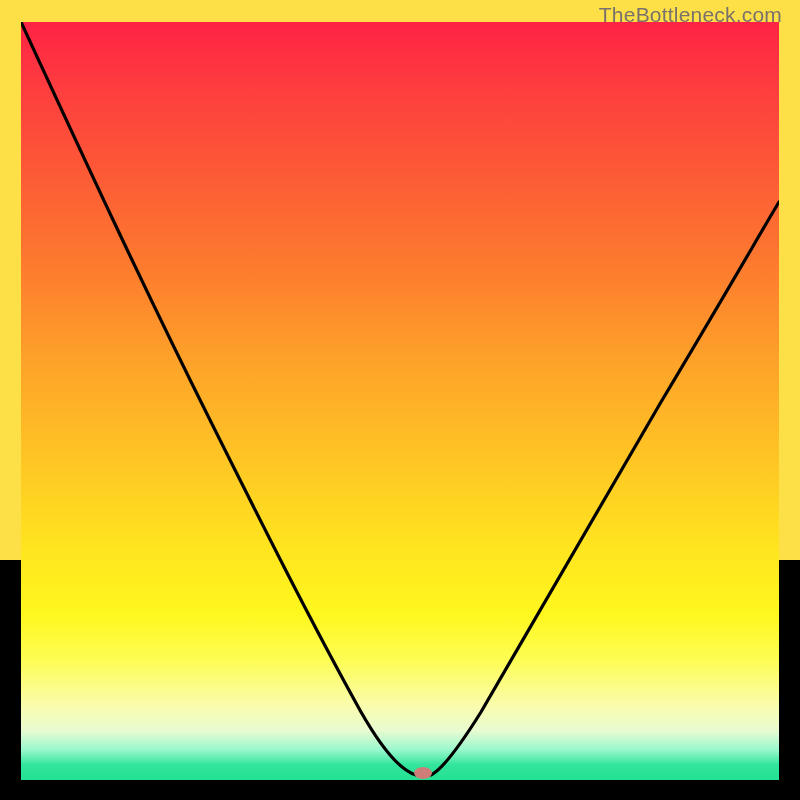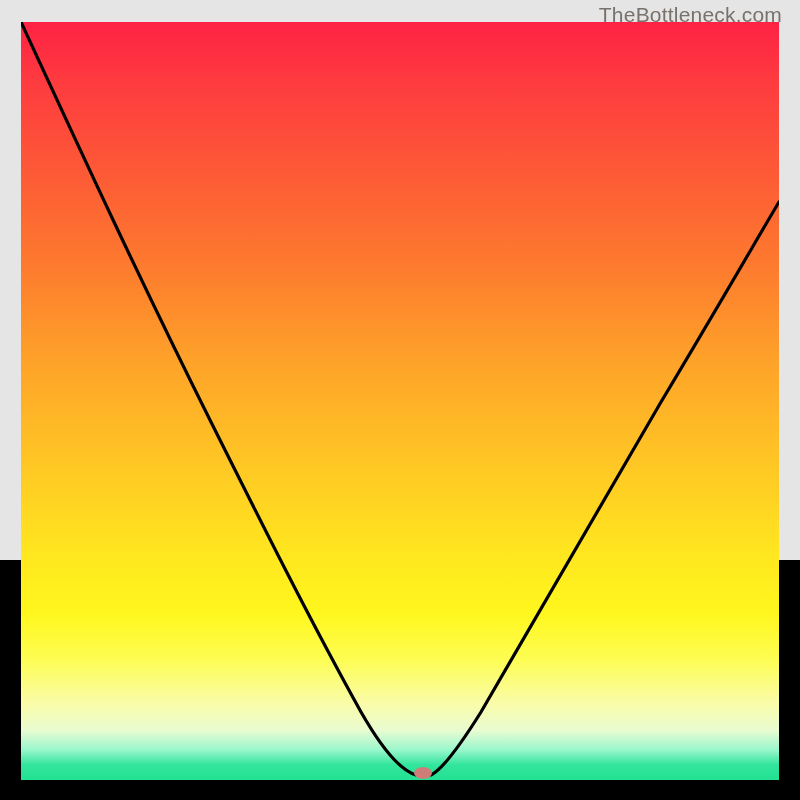--- a/index.html
+++ b/index.html
@@ -9,21 +9,21 @@
     height: 800px;
     background: #000;
     overflow: hidden;
   }
   .frame {
     position: absolute;
     left: 0;
     top: 0;
     width: 800px;
     height: 560px;
-    background: #e5e5e5;
+    background: #fde047;
   }
   .plot-area {
     position: absolute;
     left: 21px;
     top: 22px;
     width: 758px;
     height: 758px;
     
     background: linear-gradient(
       to bottom,

